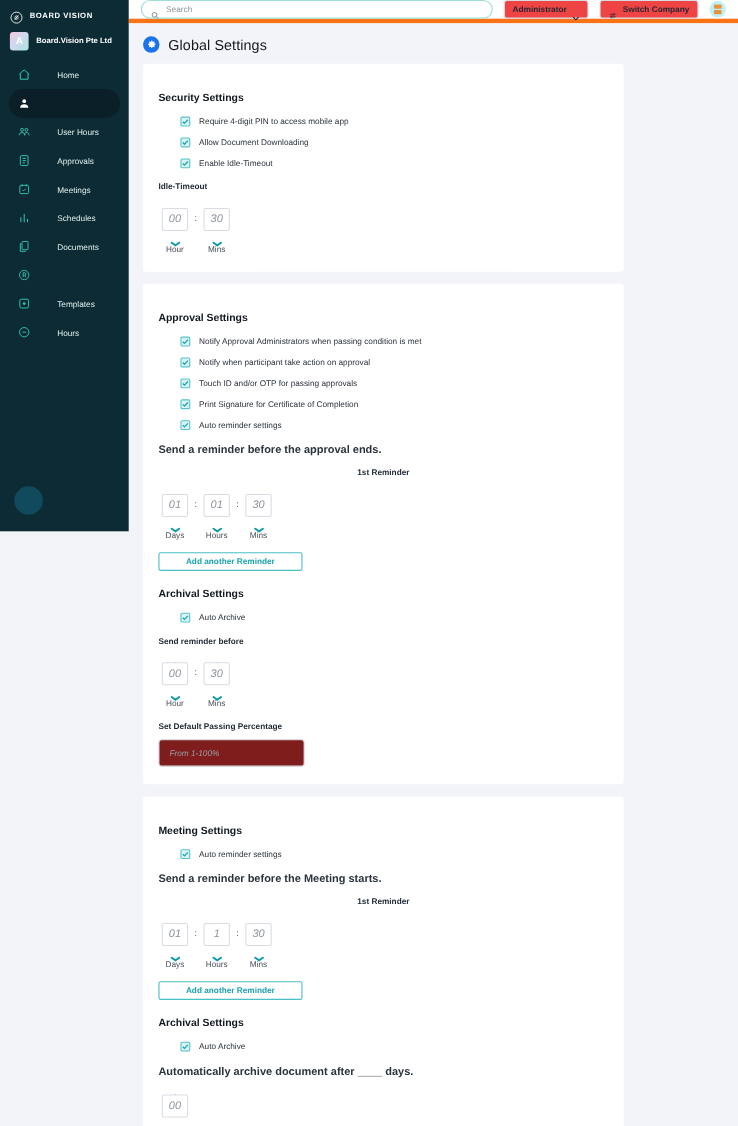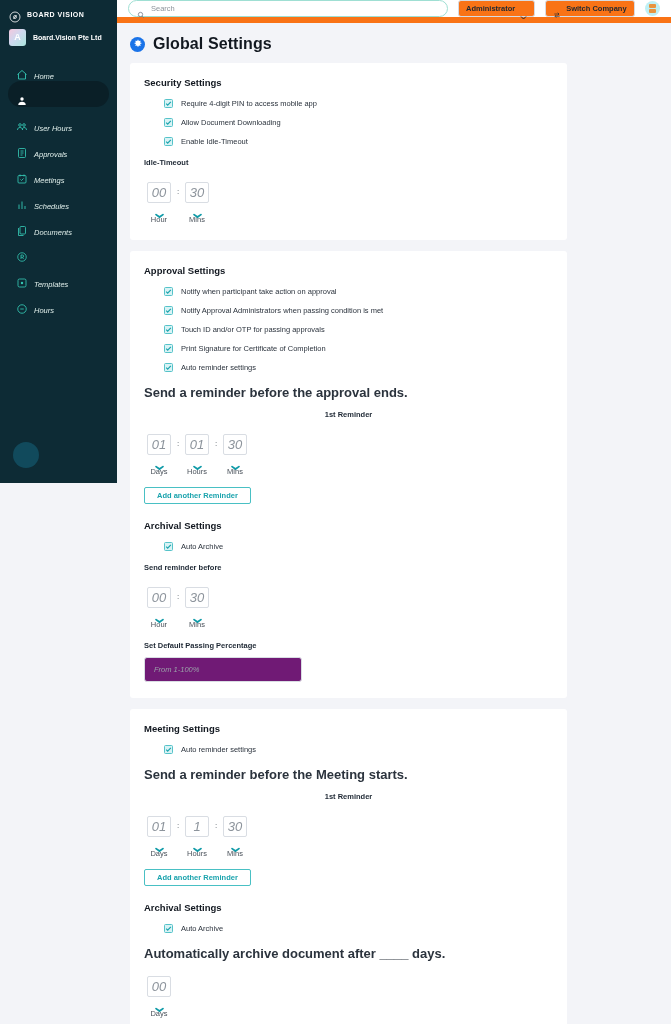--- a/index.html
+++ b/index.html
@@ -35,134 +35,134 @@
   .company-avatar {
     width: 17px; height: 17px; flex: 0 0 17px; border-radius: 3px;
     background: linear-gradient(135deg, #f5c8dd 0%, #cfd8ef 45%, #a9e5dd 100%);
     color: #ffffff; font-size: 9px; font-weight: bold;
     display: flex; align-items: center; justify-content: center;
   }
   .company-name { font-size: 7px; font-weight: bold; color: #ffffff; white-space: nowrap; }
 
   .nav { margin-top: 6px; }
   .nav-item {
-    display: flex; align-items: flex-end; gap: 6px;
+    display: flex; align-items: center; gap: 24px;
     height: 26px; margin: 0 8px; padding-left: 7px;
-    border-radius: 13px; cursor: pointer; font-style: italic;
+    border-radius: 13px; cursor: pointer;
   }
   .nav-item.active { background: #0a1f27; }
   .nav-icon { width: 13px; height: 13px; flex: 0 0 13px; display: flex; align-items: center; justify-content: center; }
   .nav-icon svg { display: block; }
   .nav-label { font-size: 7.5px; color: #dfeeea; white-space: nowrap; }
   .nav-item.active .nav-label { color: #ffffff; }
 
   .fab {
     position: absolute; left: 13px; top: 442px;
     width: 26px; height: 26px; border-radius: 50%;
     background: #114a5c; cursor: pointer;
   }
 
   
   .main { flex: 1; display: flex; flex-direction: column; min-width: 0; background: #f3f4f8; }
 
   .topbar {
     height: 28px; background: #ffffff;
     display: flex; align-items: center; gap: 10px;
     padding: 0 9px 0 11px;
-    border-bottom: 6px solid #f97316;
+    border-bottom: 4px solid #f97316;
   }
   .search {
     flex: 1 1 auto; max-width: 320px; height: 17px;
     border: 1px solid #9fdfd3; border-radius: 9px;
     background: #ffffff;
     display: flex; align-items: center; gap: 6px; padding: 0 8px;
     cursor: text;
   }
   .search-icon { width: 8px; height: 8px; flex: 0 0 8px; }
   .search-input {
     border: none; outline: none; background: transparent;
     font-family: "Liberation Sans", sans-serif;
     font-size: 7.5px; color: #5b6168; width: 100%;
   }
   .search-input::placeholder { color: #8d949c; }
 
   .pill {
     height: 17px; border: 1px solid #d7dbe2; border-radius: 3px;
-    background: #f97316; display: flex; align-items: center; gap: 5px;
+    background: #ef4444; display: flex; align-items: center; gap: 5px;
     padding: 0 7px; cursor: pointer; white-space: nowrap;
   }
   .pill-label { font-size: 7.5px; font-weight: bold; color: #1d2733; }
   .caret { width: 7px; height: 5px; flex: 0 0 7px; }
   .swap-icon { width: 8px; height: 8px; flex: 0 0 8px; }
   .avatar {
     width: 15px; height: 15px; flex: 0 0 15px; border-radius: 50%;
     background: #bff0f4; position: relative; overflow: hidden; cursor: pointer;
   }
   .avatar .fig-a, .avatar .fig-b {
     position: absolute; left: 4px; width: 7px; background: #e8943f; border-radius: 1px;
   }
   .avatar .fig-a { top: 3px; height: 4px; }
   .avatar .fig-b { top: 8px; height: 4px; }
 
   .page-head { display: flex; align-items: center; gap: 8px; padding: 12px 0 10px 13px; }
   .gear-badge {
     width: 15px; height: 15px; flex: 0 0 15px; border-radius: 50%;
     background: #1a73e8; display: flex; align-items: center; justify-content: center;
   }
-  .page-title { font-size: 16px; font-weight: bold; color: #121820; letter-spacing: .1px; }
+  .page-title { font-size: 13px; font-weight: normal; color: #121820; letter-spacing: .1px; }
 
   .content { padding: 0 0 0 13px; }
   .card {
     width: 437px; background: #ffffff; border-radius: 3px;
     padding: 14px 0 16px 0; margin-bottom: 11px;
   }
   .card-inner { padding: 0 14px; }
-  .section-title { font-size: 9.5px; font-weight: bold; color: #121820; margin-bottom: 11px; }
+  .section-title { font-size: 9.5px; font-weight: bold; color: #121820; margin-bottom: 11px; margin-top: 12px; }
   .section-title.sub { margin-top: 16px; }
 
   .check-row { display: flex; align-items: center; gap: 8px; margin-bottom: 10px; padding-left: 20px; }
   .checkbox {
     width: 9px; height: 9px; flex: 0 0 9px; border-radius: 1.5px;
     border: 1px solid #55c3c9; background: #d9f3f5;
     display: flex; align-items: center; justify-content: center; cursor: pointer;
   }
   .checkbox svg { display: block; }
   .check-label { font-size: 7.5px; color: #2b3views; color: #2b333d; }
 
   .field-label { font-size: 7.5px; font-weight: bold; color: #1d2733; margin: 12px 0 0 0; }
   .field-label.tight { margin-top: 10px; text-align: center; }
-  .help-text { font-size: 13px; font-weight: bold; color: #2b333d; margin-top: 13px; }
+  .help-text { font-size: 10px; font-weight: bold; color: #2b333d; margin-top: 13px; }
 
   .stepper-group { display: flex; align-items: flex-start; gap: 0; margin-top: 7px; }
   .stepper { display: flex; flex-direction: column; align-items: center; width: 30px; }
   .chev { width: 11px; height: 6px; display: block; }
   .stepper-box {
     width: 24px; height: 21px; border: 1px solid #d9dde3; border-radius: 2px;
     background: #ffffff; display: flex; align-items: center; justify-content: center;
     margin: 2px 0; cursor: text;
   }
   .stepper-val {
-    font-size: 13px; font-style: italic; color: #8d949c;
+    font-size: 10px; font-style: italic; color: #8d949c;
   }
   .stepper-unit { font-size: 7.5px; color: #4a525b; margin-top: 4px; }
   .colon {
     font-size: 8px; color: #4a525b; width: 8px; text-align: center;
     margin-top: 13px; flex: 0 0 8px;
   }
 
   .text-input {
-    width: 158px; height: 25px; border: 1px solid #d9dde3; border-radius: 3px;
-    background: #701a75; padding: 0 9px; margin-top: 7px;
+    width: 133px; height: 25px; border: 1px solid #d9dde3; border-radius: 3px;
+    background: #7f1d1d; padding: 0 9px; margin-top: 7px;
     font-family: "Liberation Sans", sans-serif; font-size: 7.5px;
     font-style: italic; color: #8d949c; outline: none;
   }
   .text-input::placeholder { color: #9aa1a9; font-style: italic; }
 
   .ghost-btn {
-    margin-top: 11px; height: 17px; padding: 0 12px;
+    margin-top: 11px; height: 17px; padding: 0 24px;
     border: 1px solid #49c0c4; border-radius: 2px; background: #ffffff;
     font-family: "Liberation Sans", sans-serif; font-size: 7.5px; font-weight: bold;
     color: #1aa3ad; cursor: pointer;
   }
 </style>
 </head>
 <body>
 
 <div class="app">
 
@@ -414,29 +414,29 @@
       <section class="card">
         <div class="card-inner">
           <h2 class="section-title">Approval Settings</h2>
 
           <div class="check-row">
             <span class="checkbox">
               <svg viewBox="0 0 12 12" width="7" height="7" fill="none" stroke="#1aa3ad" stroke-width="2">
                   <path d="M2 6.2 L4.6 8.8 L10 3.2"></path>
                 </svg>
             </span>
+            <span class="check-label">Notify Approval Administrators when passing condition is met</span>
+          </div>
+          <div class="check-row">
+            <span class="checkbox">
+              <svg viewBox="0 0 12 12" width="7" height="7" fill="none" stroke="#1aa3ad" stroke-width="2">
+                  <path d="M2 6.2 L4.6 8.8 L10 3.2"></path>
+                </svg>
+            </span>
             <span class="check-label">Notify when participant take action on approval</span>
-          </div>
-          <div class="check-row">
-            <span class="checkbox">
-              <svg viewBox="0 0 12 12" width="7" height="7" fill="none" stroke="#1aa3ad" stroke-width="2">
-                  <path d="M2 6.2 L4.6 8.8 L10 3.2"></path>
-                </svg>
-            </span>
-            <span class="check-label">Notify Approval Administrators when passing condition is met</span>
           </div>
           <div class="check-row">
             <span class="checkbox">
               <svg viewBox="0 0 12 12" width="7" height="7" fill="none" stroke="#1aa3ad" stroke-width="2">
                   <path d="M2 6.2 L4.6 8.8 L10 3.2"></path>
                 </svg>
             </span>
             <span class="check-label">Touch ID and/or OTP for passing approvals</span>
           </div>
           <div class="check-row">

